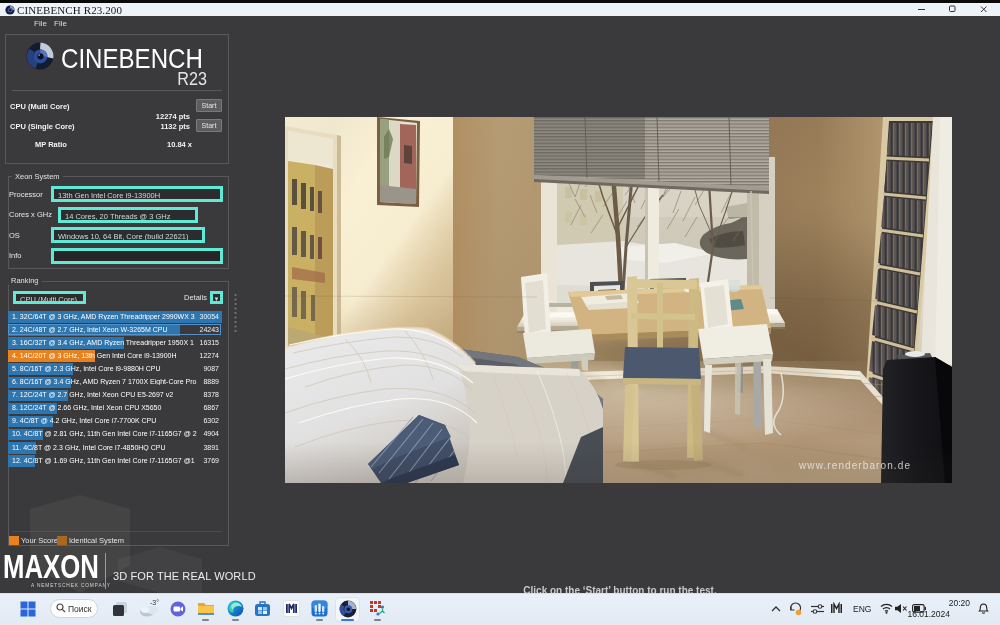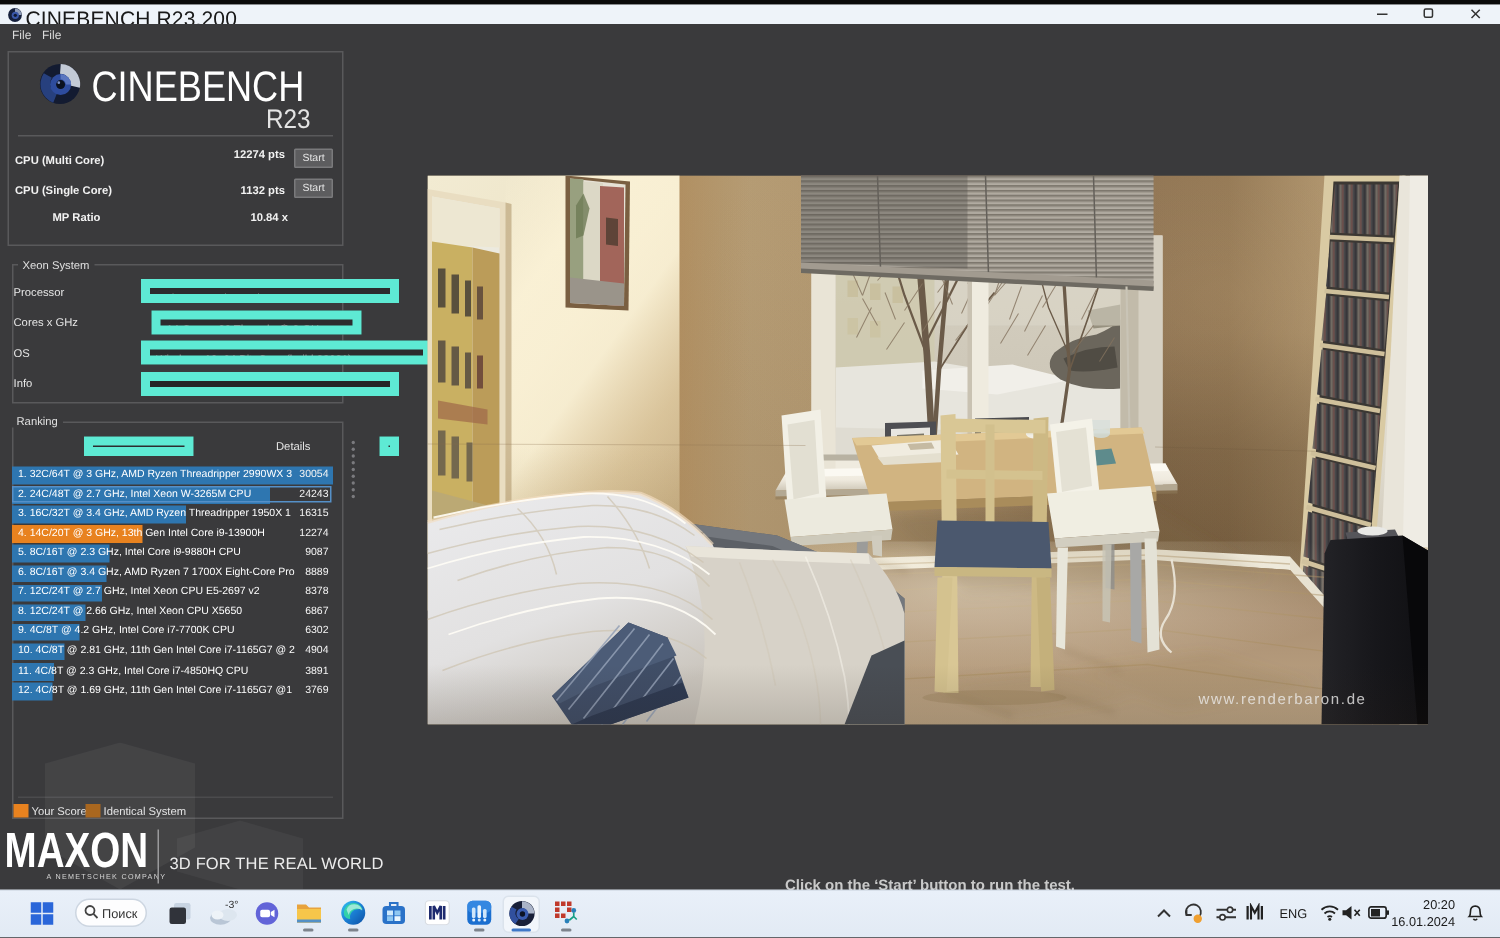--- a/index.html
+++ b/index.html
@@ -1,35 +1,35 @@
 <!DOCTYPE html>
 <html><head>
 <meta charset="utf-8">
 <style>
   * { margin:0; padding:0; box-sizing:border-box; }
   html,body { width:1000px; height:625px; overflow:hidden; font-family:"Liberation Sans", sans-serif; }
   body { background:#3a3a3c; position:relative; }
   .abs { position:absolute; }
   #topstrip { left:0; top:0; width:1000px; height:3px; background:#0a0a0a; }
   #titlebar { left:0; top:3px; width:1000px; height:13px; background:#eef3f9; color:#191919; }
-  #titlebar .t { position:absolute; left:17px; top:1px; font-size:14px; letter-spacing:0.1px; }
+  #titlebar .t { position:absolute; left:17px; top:1px; font-size:11px; letter-spacing:0.1px;font-family:Liberation Serif, serif; }
   #appbg { left:0; top:16px; width:1000px; height:577px; background:#3a3a3c; }
-  .menu { font-size:8px; color:#dcdcdc; top:19px; }
+  .menu { font-size:8px; color:#dcdcdc; top:19px;margin-left:26px; }
   
   #panel1 { left:5px; top:34px; width:224px; height:130px; border:1px solid #59595b; }
   #bigname { left:61px; top:42px; width:160px; height:26px; color:#fff; font-size:28.5px; transform:scale(0.845,1.0); transform-origin:0 0; white-space:nowrap; letter-spacing:0px;}
   #r23 { left:100px; top:69px; width:107px; text-align:right; color:#e4e4e4; font-size:18px; transform:scale(0.9,1); transform-origin:100% 0;}
   #sep1 { left:12px; top:90px; width:210px; height:1px; background:#59595b; }
   .lbl { font-size:7.5px; font-weight:bold; color:#f2f2f2; }
   .val { font-size:7.5px; font-weight:bold; color:#f2f2f2; text-align:right; }
   .startbtn { width:26px; height:13px; background:#5d5d5f; border:1px solid #7a7a7c; color:#e4e4e4; font-size:7px; text-align:center; line-height:11px; border-radius:1px; }
   
   .fs { border:1px solid #59595b; }
   .fs-legend { position:absolute; background:#3a3a3c; font-size:7.5px; color:#e0e0e0; padding:0 3px; }
-  .tbox { background:#2c2c2e; border:6px solid #5eead4; color:#d6d6d6; font-size:7.5px; line-height:14px; padding-left:4px; white-space:nowrap; overflow:hidden;margin-left:43px; }
+  .tbox { background:#2c2c2e; border:3px solid #5eead4; color:#d6d6d6; font-size:7.5px; line-height:14px; padding-left:4px; white-space:nowrap; overflow:hidden; }
   .flbl { font-size:7.5px; color:#e6e6e6;text-align:center; }
   
   .rrow { position:absolute; left:8px; width:214px; height:13px; }
   .rbar { position:absolute; left:0; top:0.5px; height:11.5px; background:#2e76b0; }
   .rtxt { position:absolute; left:4px; top:2px; font-size:7px; color:#fff; white-space:nowrap; width:188px; overflow:hidden; }
   .rscore { position:absolute; right:3px; top:2px; font-size:7px; color:#f4f4f4; }
   
   #taskbar { left:0; top:593px; width:1000px; height:32px; background:linear-gradient(#e9f0f9,#e2eaf4); border-top:1px solid #d8e0ea; }
   .underline { position:absolute; height:2px; border-radius:1px; background:#7d838c; top:619px; }
 </style>
@@ -61,36 +61,36 @@
   <path d="M3.2 6.8 A13.2 13.2 0 0 0 9.5 26.5 L12 20.2 A6.8 6.8 0 0 1 8.6 9.9 Z" fill="#27407e"></path>
   <circle cx="14.4" cy="14.4" r="7" fill="#2e4c9e"></circle>
   <path d="M14.4 7.4 A7 7 0 0 1 21.4 14.4 L17.9 14.4 A3.5 3.5 0 0 0 14.4 10.9 Z" fill="#5a76c0"></path>
   <circle cx="14.4" cy="14.4" r="3" fill="#0b1120"></circle>
   <circle cx="13.2" cy="13.1" r="0.9" fill="#7d92c8"></circle>
 </svg>
 <div class="abs" id="bigname">CINEBENCH</div>
 <div class="abs" id="r23">R23</div>
 <div class="abs" id="sep1"></div>
 <div class="abs lbl" style="left:10px; top:102px;">CPU (Multi Core)</div>
-<div class="abs val" style="left:130px; top:98px; width:60px;">12274 pts</div>
+<div class="abs val" style="left:130px; top:112px; width:60px;">12274 pts</div>
 <div class="abs startbtn" style="left:196px; top:99px;">Start</div>
 <div class="abs lbl" style="left:10px; top:122px;">CPU (Single Core)</div>
 <div class="abs val" style="left:130px; top:122px; width:60px;">1132 pts</div>
 <div class="abs startbtn" style="left:196px; top:119px;">Start</div>
 <div class="abs lbl" style="left:35px; top:140px;">MP Ratio</div>
 <div class="abs val" style="left:130px; top:140px; width:62px;">10.84 x</div>
 
 <div class="abs fs" style="left:8px; top:176px; width:221px; height:93px;"></div>
 <div class="abs fs-legend" style="left:12px; top:172px;">Xeon System</div>
 <div class="abs flbl" style="left:9px; top:190px;">Processor</div>
 <div class="abs tbox" style="left:51px; top:186px; width:172px; height:16px;">13th Gen Intel Core i9-13900H</div>
 <div class="abs flbl" style="left:9px; top:210px;">Cores x GHz</div>
 <div class="abs tbox" style="left:58px; top:206.5px; width:140px; height:16px;">14 Cores, 20 Threads @ 3 GHz</div>
 <div class="abs flbl" style="left:9px; top:231px;">OS</div>
-<div class="abs tbox" style="left:51px; top:227px; width:194px; height:16px;text-decoration:underline;">Windows 10, 64 Bit, Core (build 22621)</div>
+<div class="abs tbox" style="left:51px; top:227px; width:154px; height:16px;text-decoration:underline;">Windows 10, 64 Bit, Core (build 22621)</div>
 <div class="abs flbl" style="left:9px; top:251px;">Info</div>
 <div class="abs tbox" style="left:51px; top:247.5px; width:172px; height:16px; background:#252527;"></div>
 
 <div class="abs fs" style="left:8px; top:281px; width:221px; height:265px;"></div>
 <div class="abs fs-legend" style="left:8px; top:276px;">Ranking</div>
 <div class="abs tbox" style="left:13px; top:291px; width:73px; height:13px; line-height:11px;">CPU (Multi Core)<span style="float:right; margin-right:3px; font-size:6px;">▼</span></div>
 <div class="abs flbl" style="left:184px; top:293px;">Details</div>
 <div class="abs tbox" style="left:210px; top:291px; width:13px; height:13px; line-height:11px; text-align:center; padding:0; font-size:6px;">▼</div>
 <div id="ranklist">
     <div class="rrow" style="top:310.5px;">
@@ -737,17 +737,17 @@
 <svg class="abs" style="left:894px; top:603px;" width="14" height="11" viewBox="0 0 14 11">
   <path d="M1 3.8 h2.4 L7 1 v9 L3.4 7.2 H1 Z" fill="#222"></path>
   <path d="M9 3.5 L12.5 7.5 M12.5 3.5 L9 7.5" stroke="#222" stroke-width="1.1"></path>
 </svg>
 <svg class="abs" style="left:912px; top:604px;" width="14" height="9" viewBox="0 0 14 9">
   <rect x="0.6" y="0.6" width="11.5" height="7.5" rx="1.5" fill="none" stroke="#222" stroke-width="1.1"></rect>
   <rect x="2" y="2" width="6" height="5" fill="#222"></rect>
   <rect x="12.6" y="2.8" width="1.4" height="3.2" rx="0.6" fill="#222"></rect>
 </svg>
 <div class="abs" style="left:900px; top:598px; width:70px; text-align:right; font-size:8.5px; color:#1c1c1c;">20:20</div>
-<div class="abs" style="left:900px; top:609px; width:70px; text-align:right; font-size:8.5px; color:#1c1c1c;">16.01.2024</div>
+<div class="abs" style="left:880px; top:609px; width:70px; text-align:right; font-size:8.5px; color:#1c1c1c;">16.01.2024</div>
 <svg class="abs" style="left:977px; top:601px;" width="13" height="14" viewBox="0 0 13 14">
   <path d="M2.5 10 q0.8,-0.8 0.8,-3.2 q0,-3.6 3.2,-3.8 q3.2,0.2 3.2,3.8 q0,2.4 0.8,3.2 Z" fill="none" stroke="#222" stroke-width="1.1"></path>
   <path d="M5.3 11.5 a1.3 1.3 0 0 0 2.4 0" fill="none" stroke="#222" stroke-width="1.1"></path>
 </svg>
 
 </body></html>

